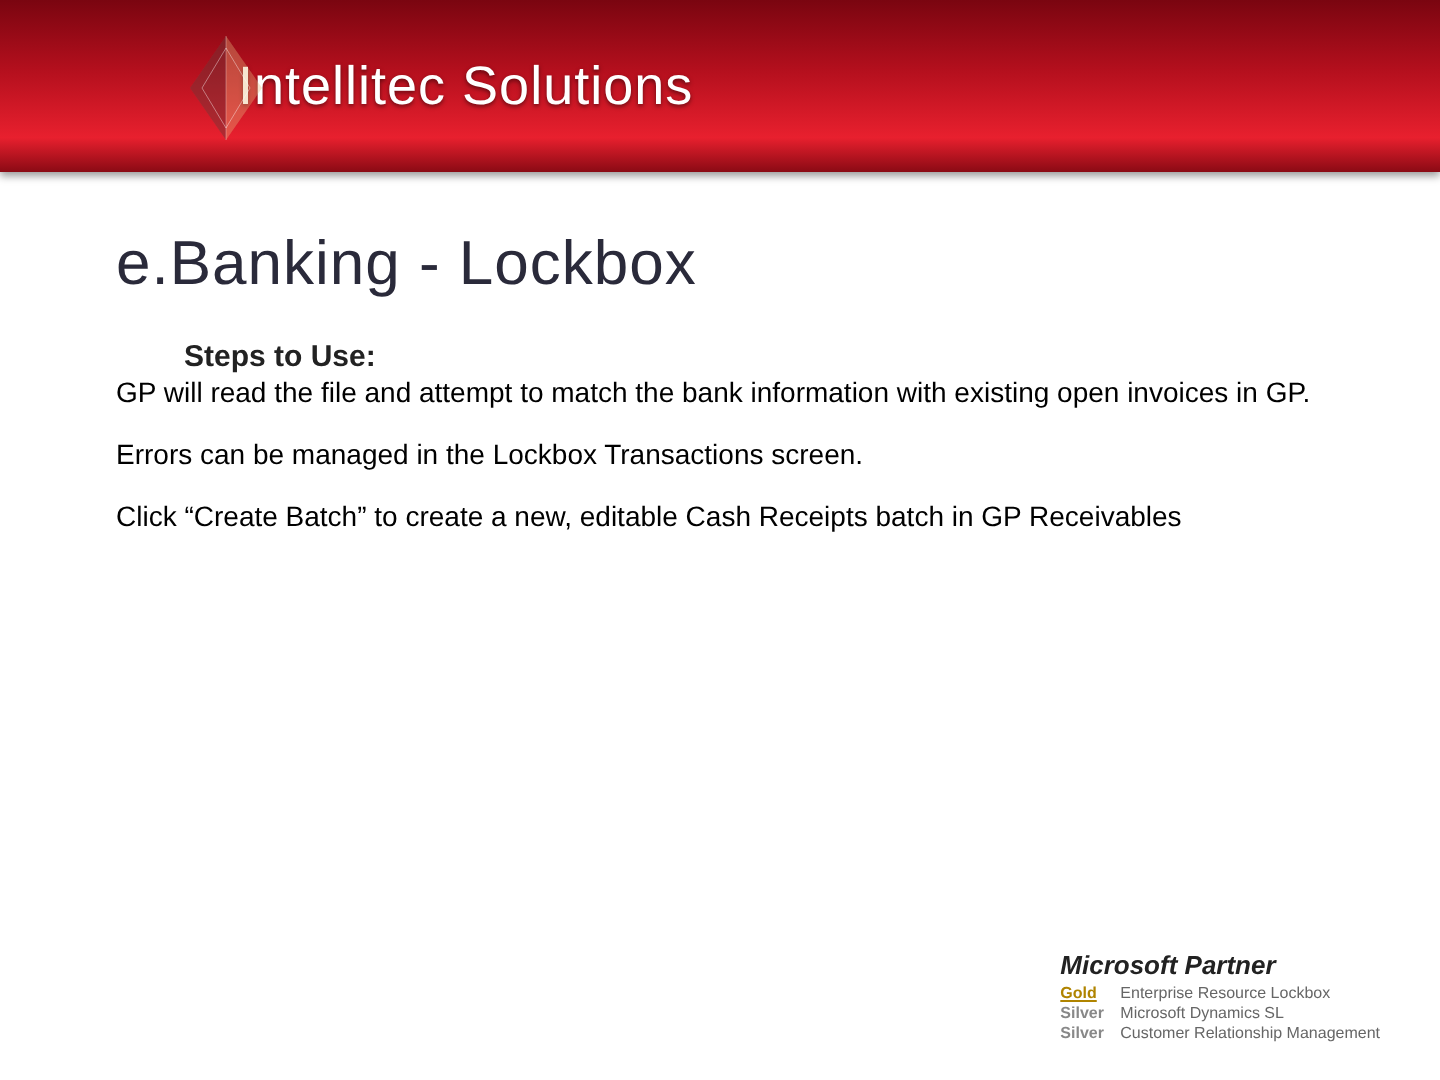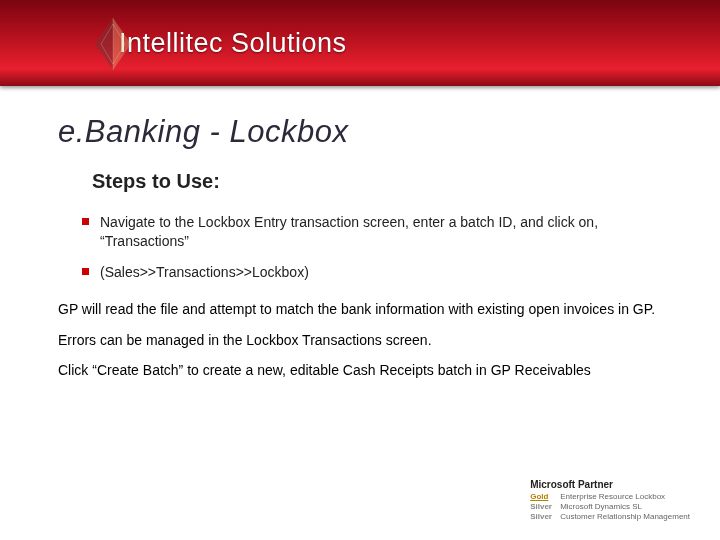--- a/index.html
+++ b/index.html
@@ -39,28 +39,27 @@
   .content {
     padding: 28px 58px 0 58px;
   }
   .title {
     font-size: 31px;
     font-weight: 400;
     color: #2a2a3a;
     font-family: "Trebuchet MS", "Segoe UI", sans-serif;
     letter-spacing: 0.5px;
     margin-bottom: 20px;
-    font-style: italic;
   }
   .subtitle {
-    font-size: 20px;
+    font-size: 15px;
     font-weight: 700;
     color: #222;
     margin-left: 34px;
-    margin-bottom: 20px;
+    margin-bottom: 0;
   }
   ul.steps {
     list-style: none;
     margin-left: 24px;
     margin-bottom: 18px;
   }
   ul.steps li {
     position: relative;
     padding-left: 18px;
     font-size: 14px;
@@ -86,22 +85,23 @@
   .footer {
     position: absolute;
     right: 30px;
     bottom: 18px;
     text-align: left;
     font-size: 8px;
     line-height: 1.25;
     color: #555;
   }
   .partner-title {
-    font-size: 10px;
+    font-size: 13px;
     font-weight: 700;
+    font-style: italic;
     color: #222;
     font-family: "Segoe UI", Arial, sans-serif;
     margin-bottom: 1px;
   }
   .tier-gold { color: #b08400; font-weight: 600; display:inline-block; width:30px;text-decoration:underline;}
   .tier-silver { color: #888; font-weight: 600; display:inline-block; width:30px;}
   .cap { color:#666; }
 </style>
 </head>
 <body>
@@ -113,24 +113,20 @@
     <polygon points="18,0 0,26 18,52" fill="#400" opacity="0.35"></polygon>
     <polygon points="18,6 30,26 18,46 6,26" fill="none" stroke="#fff" stroke-width="0.5" opacity="0.4"></polygon>
     <line x1="18" y1="0" x2="18" y2="52" stroke="#fff" stroke-width="0.5" opacity="0.3"></line>
   </svg>
   <div class="brand">Intellitec Solutions</div>
 </div>
 
 <div class="content">
   <h1 class="title">e.Banking - Lockbox</h1>
   <div class="subtitle">Steps to Use:</div>
-  <ul class="steps">
-    <li>Navigate to the Lockbox Entry transaction screen, enter a batch ID, and click on, “Transactions”</li>
-    <li>(Sales&gt;&gt;Transactions&gt;&gt;Lockbox)</li>
-  </ul>
   <p class="para">GP will read the file and attempt to match the bank information with existing open invoices in GP.</p>
   <p class="para">Errors can be managed in the Lockbox Transactions screen.</p>
   <p class="para">Click “Create Batch” to create a new, editable Cash Receipts batch in GP Receivables</p>
 </div>
 
 <div class="footer">
   <div class="partner-title">Microsoft Partner</div>
   <div><span class="tier-gold">Gold</span><span class="cap">Enterprise Resource Lockbox</span></div>
   <div><span class="tier-silver">Silver</span><span class="cap">Microsoft Dynamics SL</span></div>
   <div><span class="tier-silver">Silver</span><span class="cap">Customer Relationship Management</span></div>

